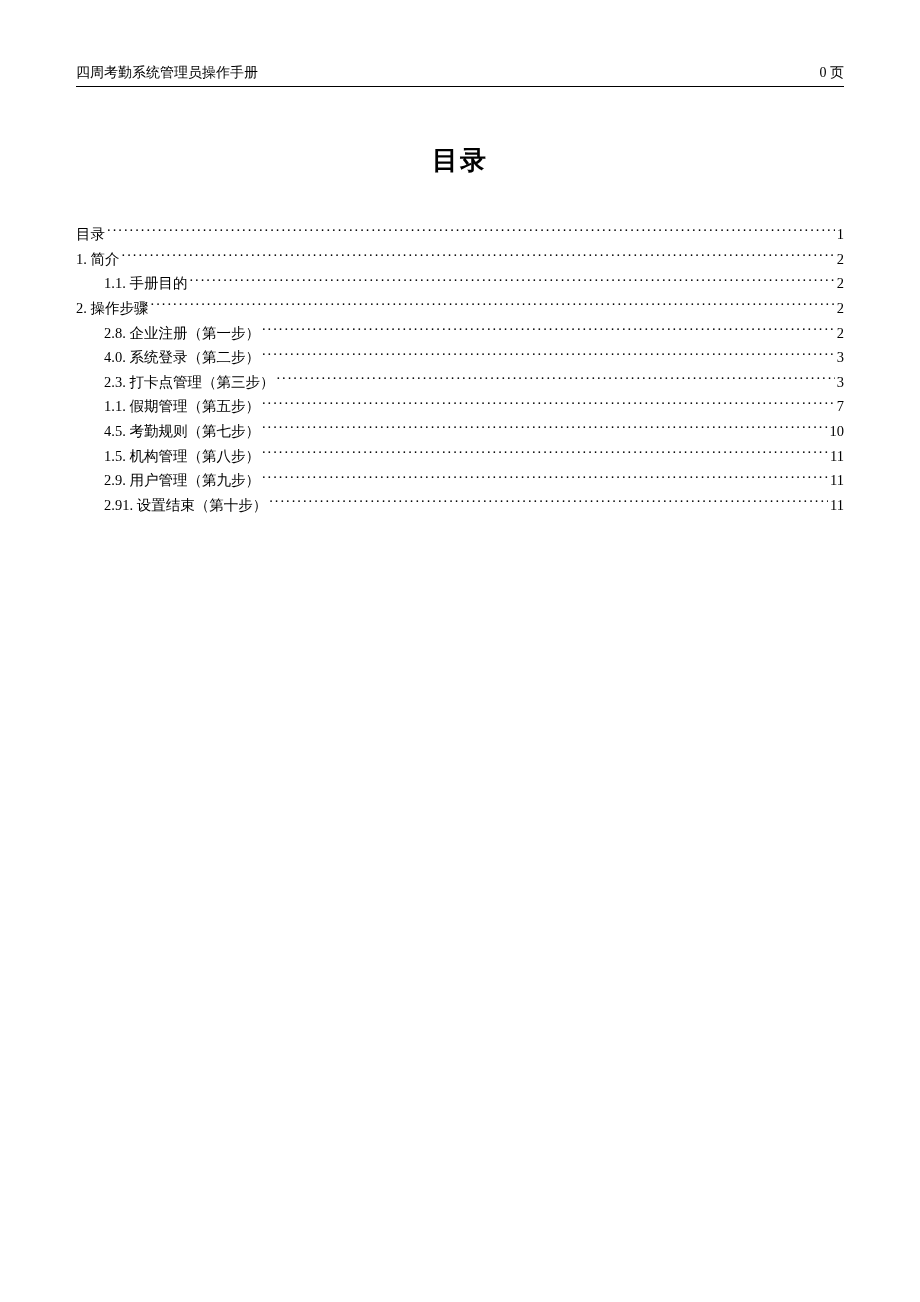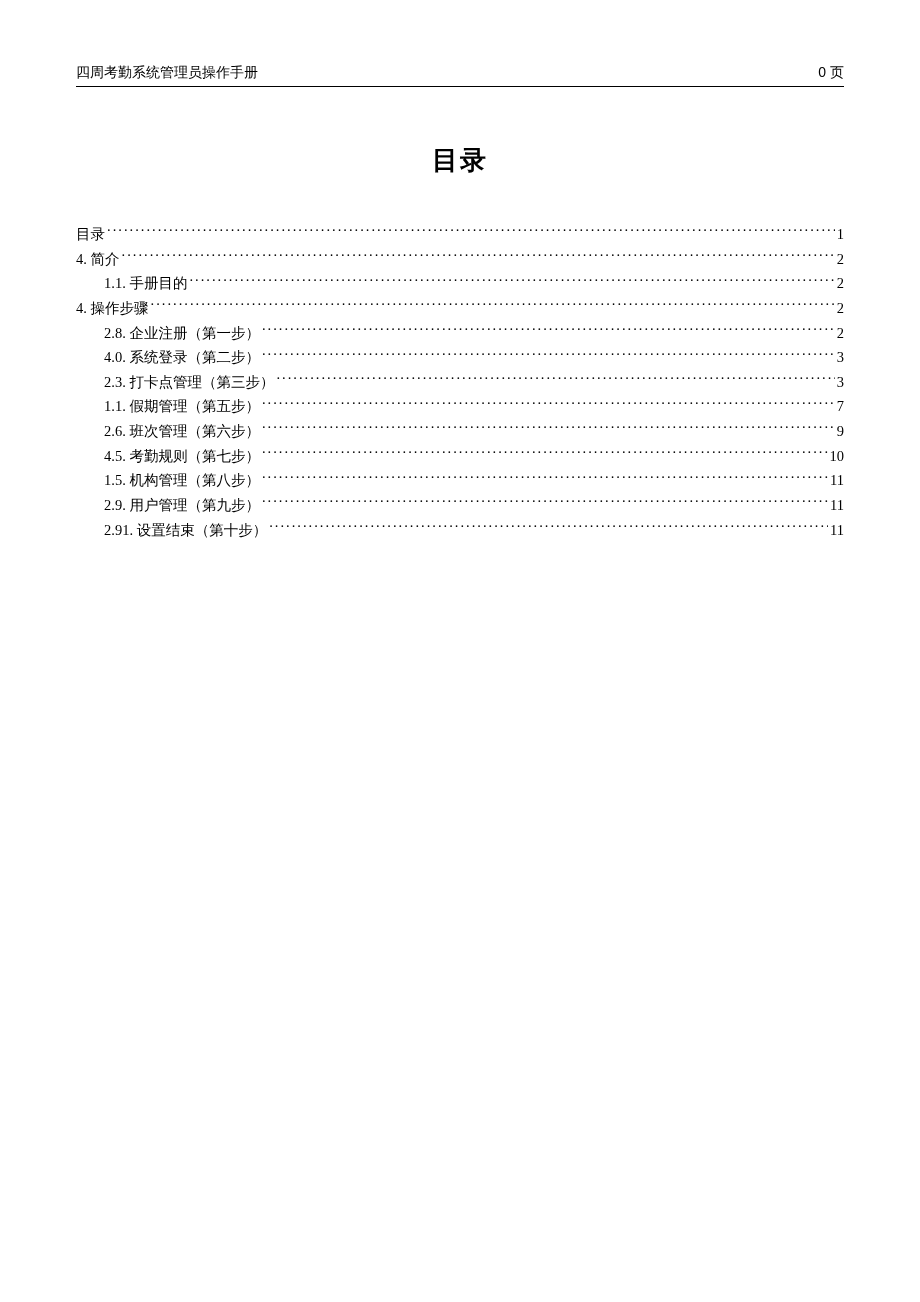--- a/index.html
+++ b/index.html
@@ -21,21 +21,21 @@
       justify-content: space-between;
       align-items: baseline;
       font-size: 14px;
       padding-bottom: 4px;
       border-bottom: 1px solid #000;
     }
     .header-left {
       font-family: Liberation Sans, sans-serif;
     }
     .header-right {
-      font-family: Liberation Sans, sans-serif;
+      font-family: Liberation Serif, serif;
     }
     .toc-title {
       text-align: center;
       font-size: 26px;
       font-weight: bold;
       font-family: "SimHei", "黑体", "SimSun", serif;
       margin-top: 56px;
       margin-bottom: 44px;
       letter-spacing: 2px;
     }
@@ -86,31 +86,31 @@
 
   <div class="toc-title">目录</div>
 
   <div class="toc" id="toc-container">
       <div class="toc-row level-0">
         <span class="toc-label">目录</span>
         <span class="toc-leader"></span>
         <span class="toc-page">1</span>
       </div>
       <div class="toc-row level-0">
-        <span class="toc-label">4. 简介</span>
+        <span class="toc-label">1. 简介</span>
         <span class="toc-leader"></span>
         <span class="toc-page">2</span>
       </div>
       <div class="toc-row level-1">
         <span class="toc-label">1.1. 手册目的</span>
         <span class="toc-leader"></span>
         <span class="toc-page">2</span>
       </div>
       <div class="toc-row level-0">
-        <span class="toc-label">4. 操作步骤</span>
+        <span class="toc-label">2. 操作步骤</span>
         <span class="toc-leader"></span>
         <span class="toc-page">2</span>
       </div>
       <div class="toc-row level-1">
         <span class="toc-label">2.8. 企业注册（第一步）</span>
         <span class="toc-leader"></span>
         <span class="toc-page">2</span>
       </div>
       <div class="toc-row level-1">
         <span class="toc-label">4.0. 系统登录（第二步）</span>
@@ -119,25 +119,20 @@
       </div>
       <div class="toc-row level-1">
         <span class="toc-label">2.3. 打卡点管理（第三步）</span>
         <span class="toc-leader"></span>
         <span class="toc-page">3</span>
       </div>
       <div class="toc-row level-1">
         <span class="toc-label">1.1. 假期管理（第五步）</span>
         <span class="toc-leader"></span>
         <span class="toc-page">7</span>
-      </div>
-      <div class="toc-row level-1">
-        <span class="toc-label">2.6. 班次管理（第六步）</span>
-        <span class="toc-leader"></span>
-        <span class="toc-page">9</span>
       </div>
       <div class="toc-row level-1">
         <span class="toc-label">4.5. 考勤规则（第七步）</span>
         <span class="toc-leader"></span>
         <span class="toc-page">10</span>
       </div>
       <div class="toc-row level-1">
         <span class="toc-label">1.5. 机构管理（第八步）</span>
         <span class="toc-leader"></span>
         <span class="toc-page">11</span>

